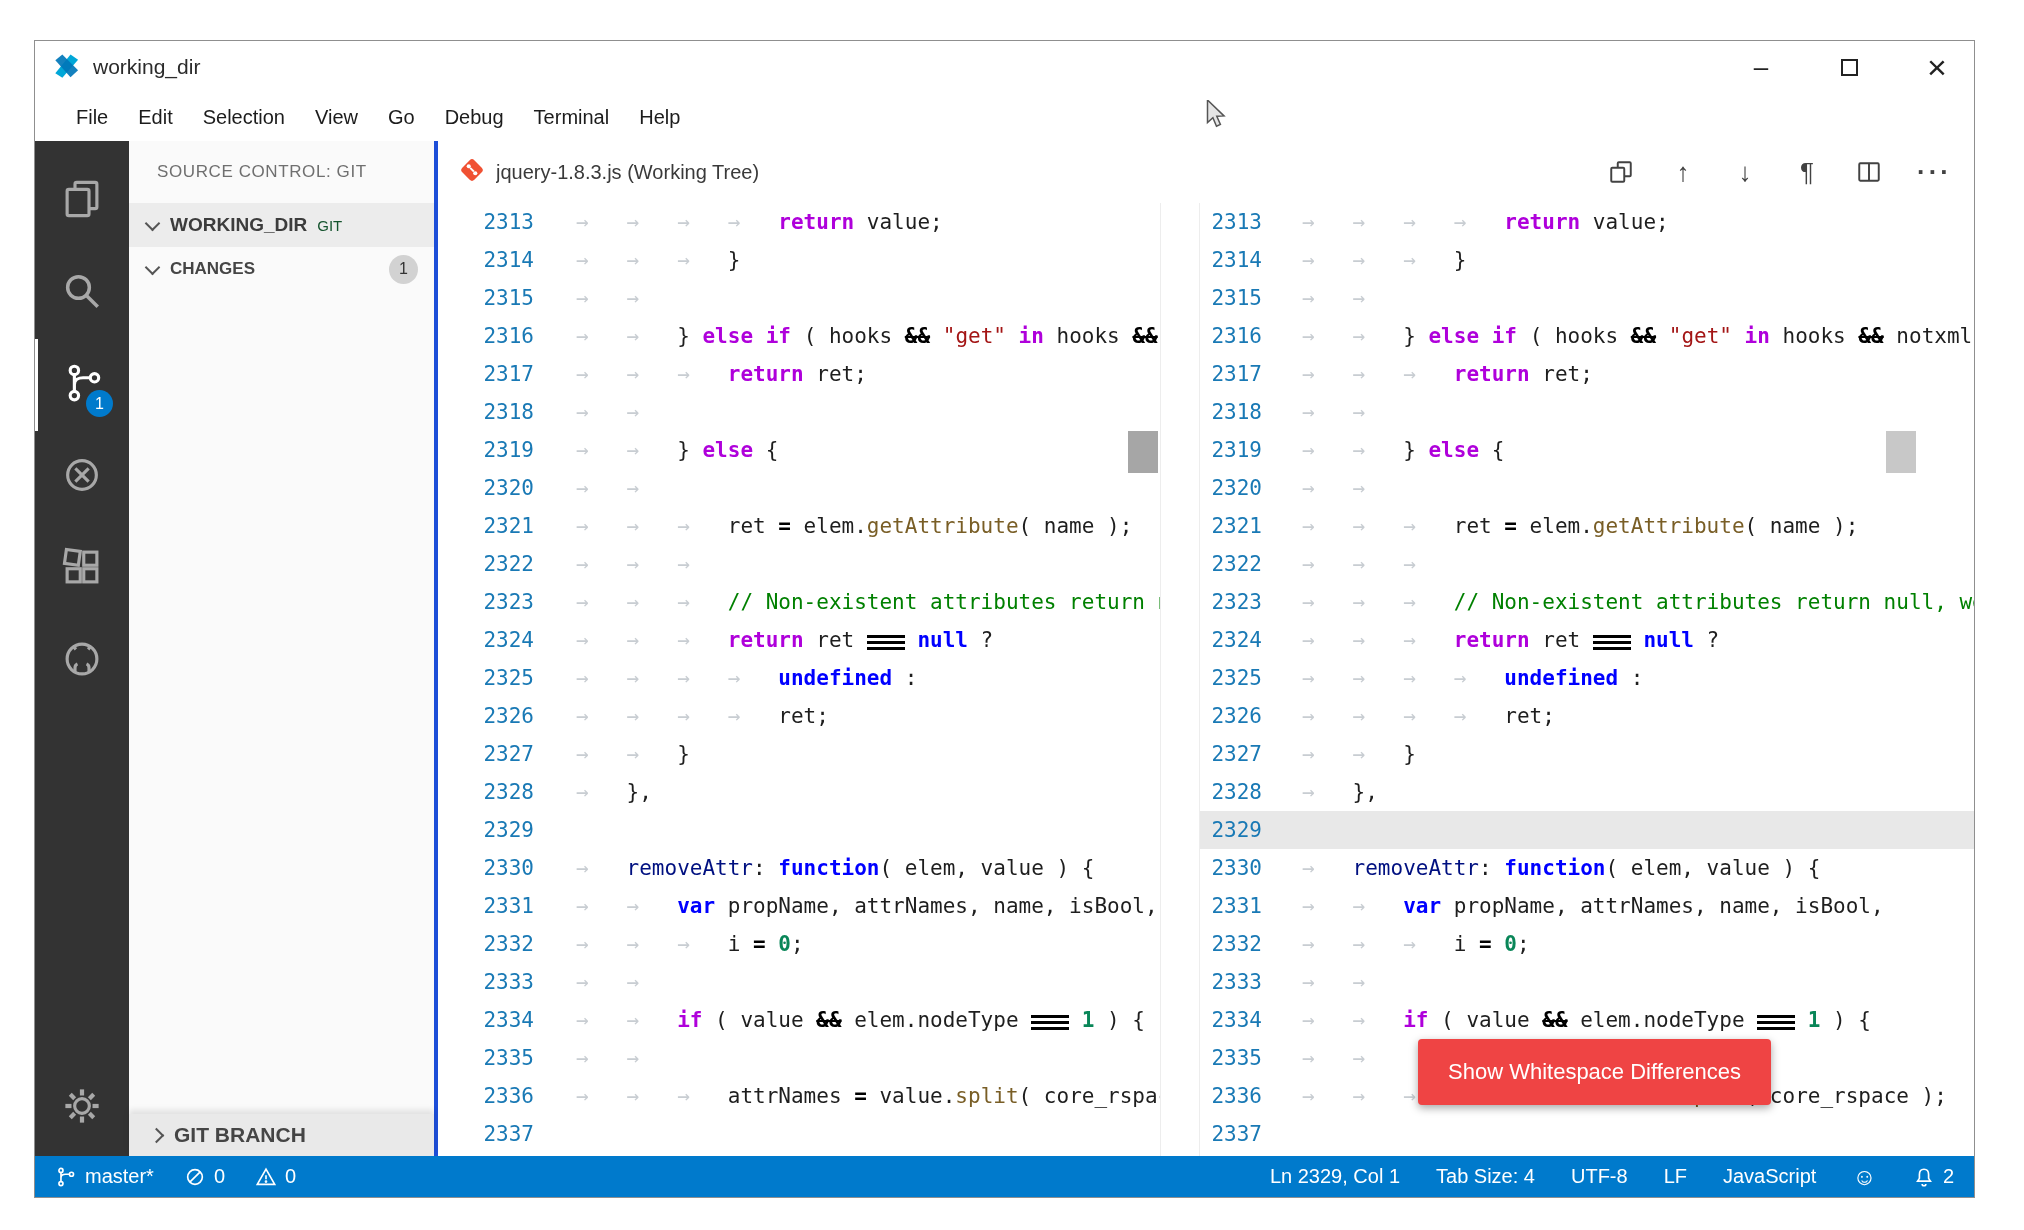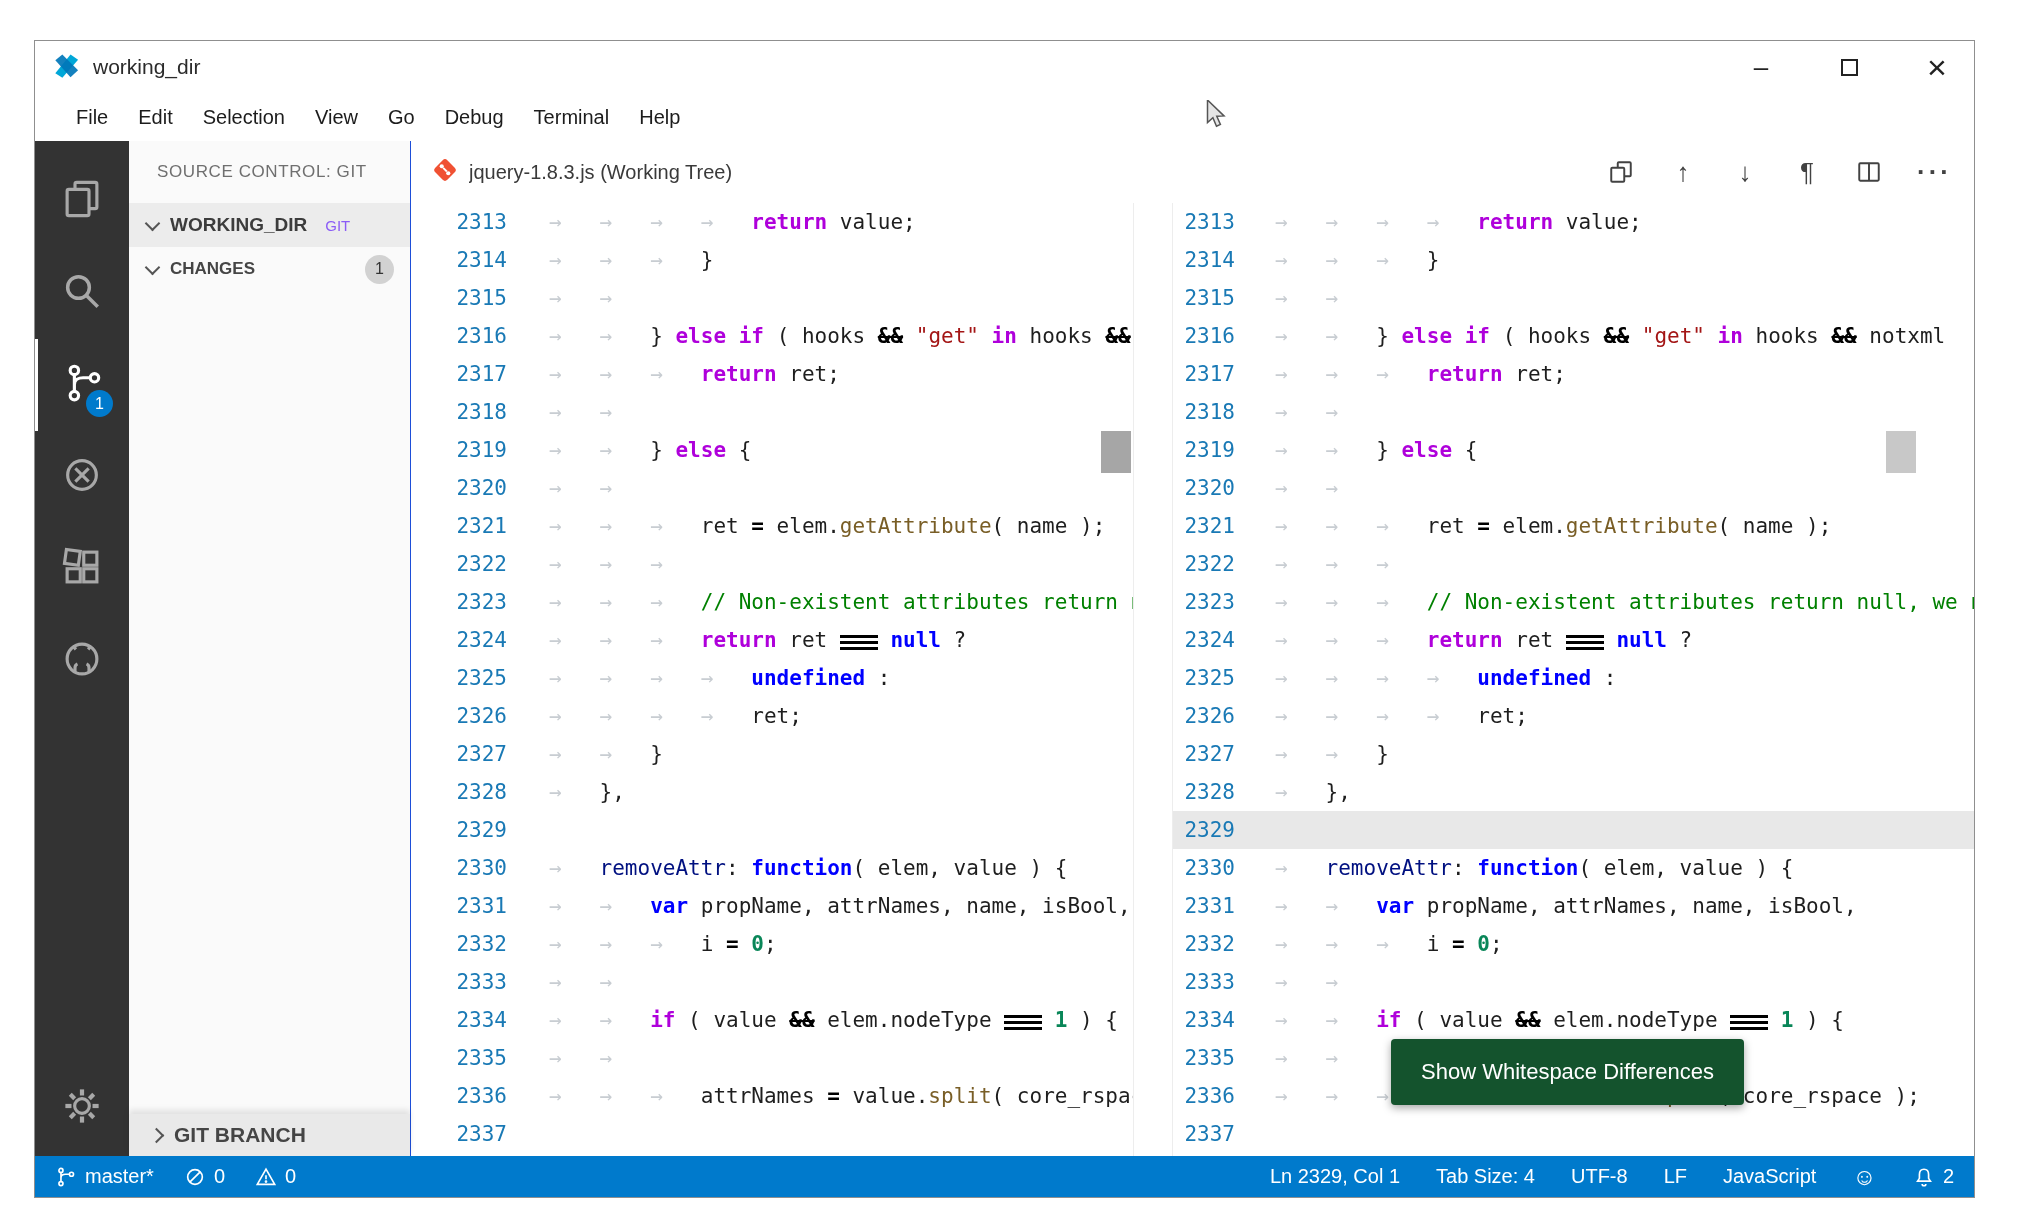--- a/index.html
+++ b/index.html
@@ -28,28 +28,28 @@
   
   .activitybar { width:94px; background:#333333; display:flex; flex-direction:column; align-items:stretch; padding-top:14px; flex:none; }
   .ab-item { height:92px; display:flex; align-items:center; justify-content:center; color:#a8a8a8; position:relative; }
   .ab-item.active { color:#ffffff; border-left:3px solid #ffffff; }
   .ab-item svg { width:42px; height:42px; }
   .ab-badge { position:absolute; right:16px; bottom:14px; background:#007acc; color:#fff; border-radius:50%;
     width:27px; height:27px; font-size:16px; display:flex; align-items:center; justify-content:center; }
   .ab-spacer { flex:1; }
   .ab-gear { height:96px; }
   
-  .sidebar { width:282px; background:#fafafa; border-right:1px solid #1d4ed8; display:flex; flex-direction:column; flex:none; }
+  .sidebar { width:309px; background:#fafafa; border-right:4px solid #1d4ed8; display:flex; flex-direction:column; flex:none; }
   .sidebar-title { height:62px; display:flex; align-items:center; padding-left:28px; font-size:17px; color:#6f6f6f; letter-spacing:.6px; flex:none; }
   .section-row { height:44px; background:#ececec; display:flex; align-items:center; padding:0 12px; flex:none; }
   .chev { width:11px; height:11px; border-right:2px solid #555; border-bottom:2px solid #555; display:inline-block; flex:none; }
   .chev-down { transform:rotate(45deg); margin:0 12px 4px 6px; }
   .chev-right { transform:rotate(-45deg); margin:0 12px 0 6px; }
   .section-label { font-weight:bold; font-size:19px; color:#3c3c3c; }
-  .section-sub { font-size:15px; color:#8b5cf6; margin-left:18px; }
+  .section-sub { font-size:15px; color:#14532d; margin-left:10px; }
   .message-row { padding:20px 10px 18px 28px; font-size:20px; color:#767676; background:#fff;
     white-space:nowrap; overflow:hidden; flex:none; }
   .changes-row { height:44px; display:flex; align-items:center; padding:0 16px 0 12px; flex:none; }
   .changes-label { font-weight:bold; font-size:17px; color:#454545; }
   .count-badge { margin-left:auto; background:#d2d2d2; color:#333; border-radius:50%; min-width:29px; height:29px;
     font-size:16px; display:flex; align-items:center; justify-content:center; }
   .file-row { height:44px; display:flex; align-items:center; padding:0 16px 0 36px; font-size:20px; color:#3a3a3a; flex:none; }
   .file-label { margin-left:10px; white-space:nowrap; }
   .file-actions { display:flex; align-items:center; gap:16px; margin-left:14px; color:#4d4d4d; font-size:22px; }
   .mod-badge { margin-left:auto; color:#9e6a03; font-weight:bold; font-size:20px; }
@@ -85,21 +85,21 @@
   .tok-pl  { color:#1e1e1e; }
   .tok-op  { color:#000; font-weight:bold; }
   .tok-and { color:#000; font-weight:bold; text-decoration:line-through; }
   .tok-eq  { display:inline-block; width:3ch; height:38px; vertical-align:top; color:transparent;
     background:linear-gradient(to bottom, transparent 0 14px, #000 14px 17px, transparent 17px 20px,
       #000 20px 23px, transparent 23px 26px, #000 26px 29px, transparent 29px 38px); }
   .thumb { position:absolute; height:42px; width:30px; }
   .thumb-left { right:2px; top:228px; background:#a6a6a6; }
   .thumb-right { right:58px; top:228px; background:#c8c8c8; }
   
-  .ws-btn { position:absolute; left:980px; top:898px; height:66px; padding:0 30px; background:#14532d; color:#fff;
+  .ws-btn { position:absolute; left:980px; top:898px; height:66px; padding:0 30px; background:#ef4444; color:#fff;
     font-size:22px; border:none; border-radius:4px; box-shadow:0 3px 8px rgba(0,0,0,.35); display:flex; align-items:center; }
   
   .statusbar { height:41px; background:#007acc; color:#fff; display:flex; align-items:center; padding:0 20px;
     font-size:20px; flex:none; }
   .sb-item { display:flex; align-items:center; gap:8px; margin-right:30px; }
   .sb-right { margin-left:auto; display:flex; align-items:center; gap:36px; }
   .sb-right .sb-item { margin-right:0; }
   .sb-icon svg { width:22px; height:22px; display:block; }
   .smiley { font-size:24px; }
   

